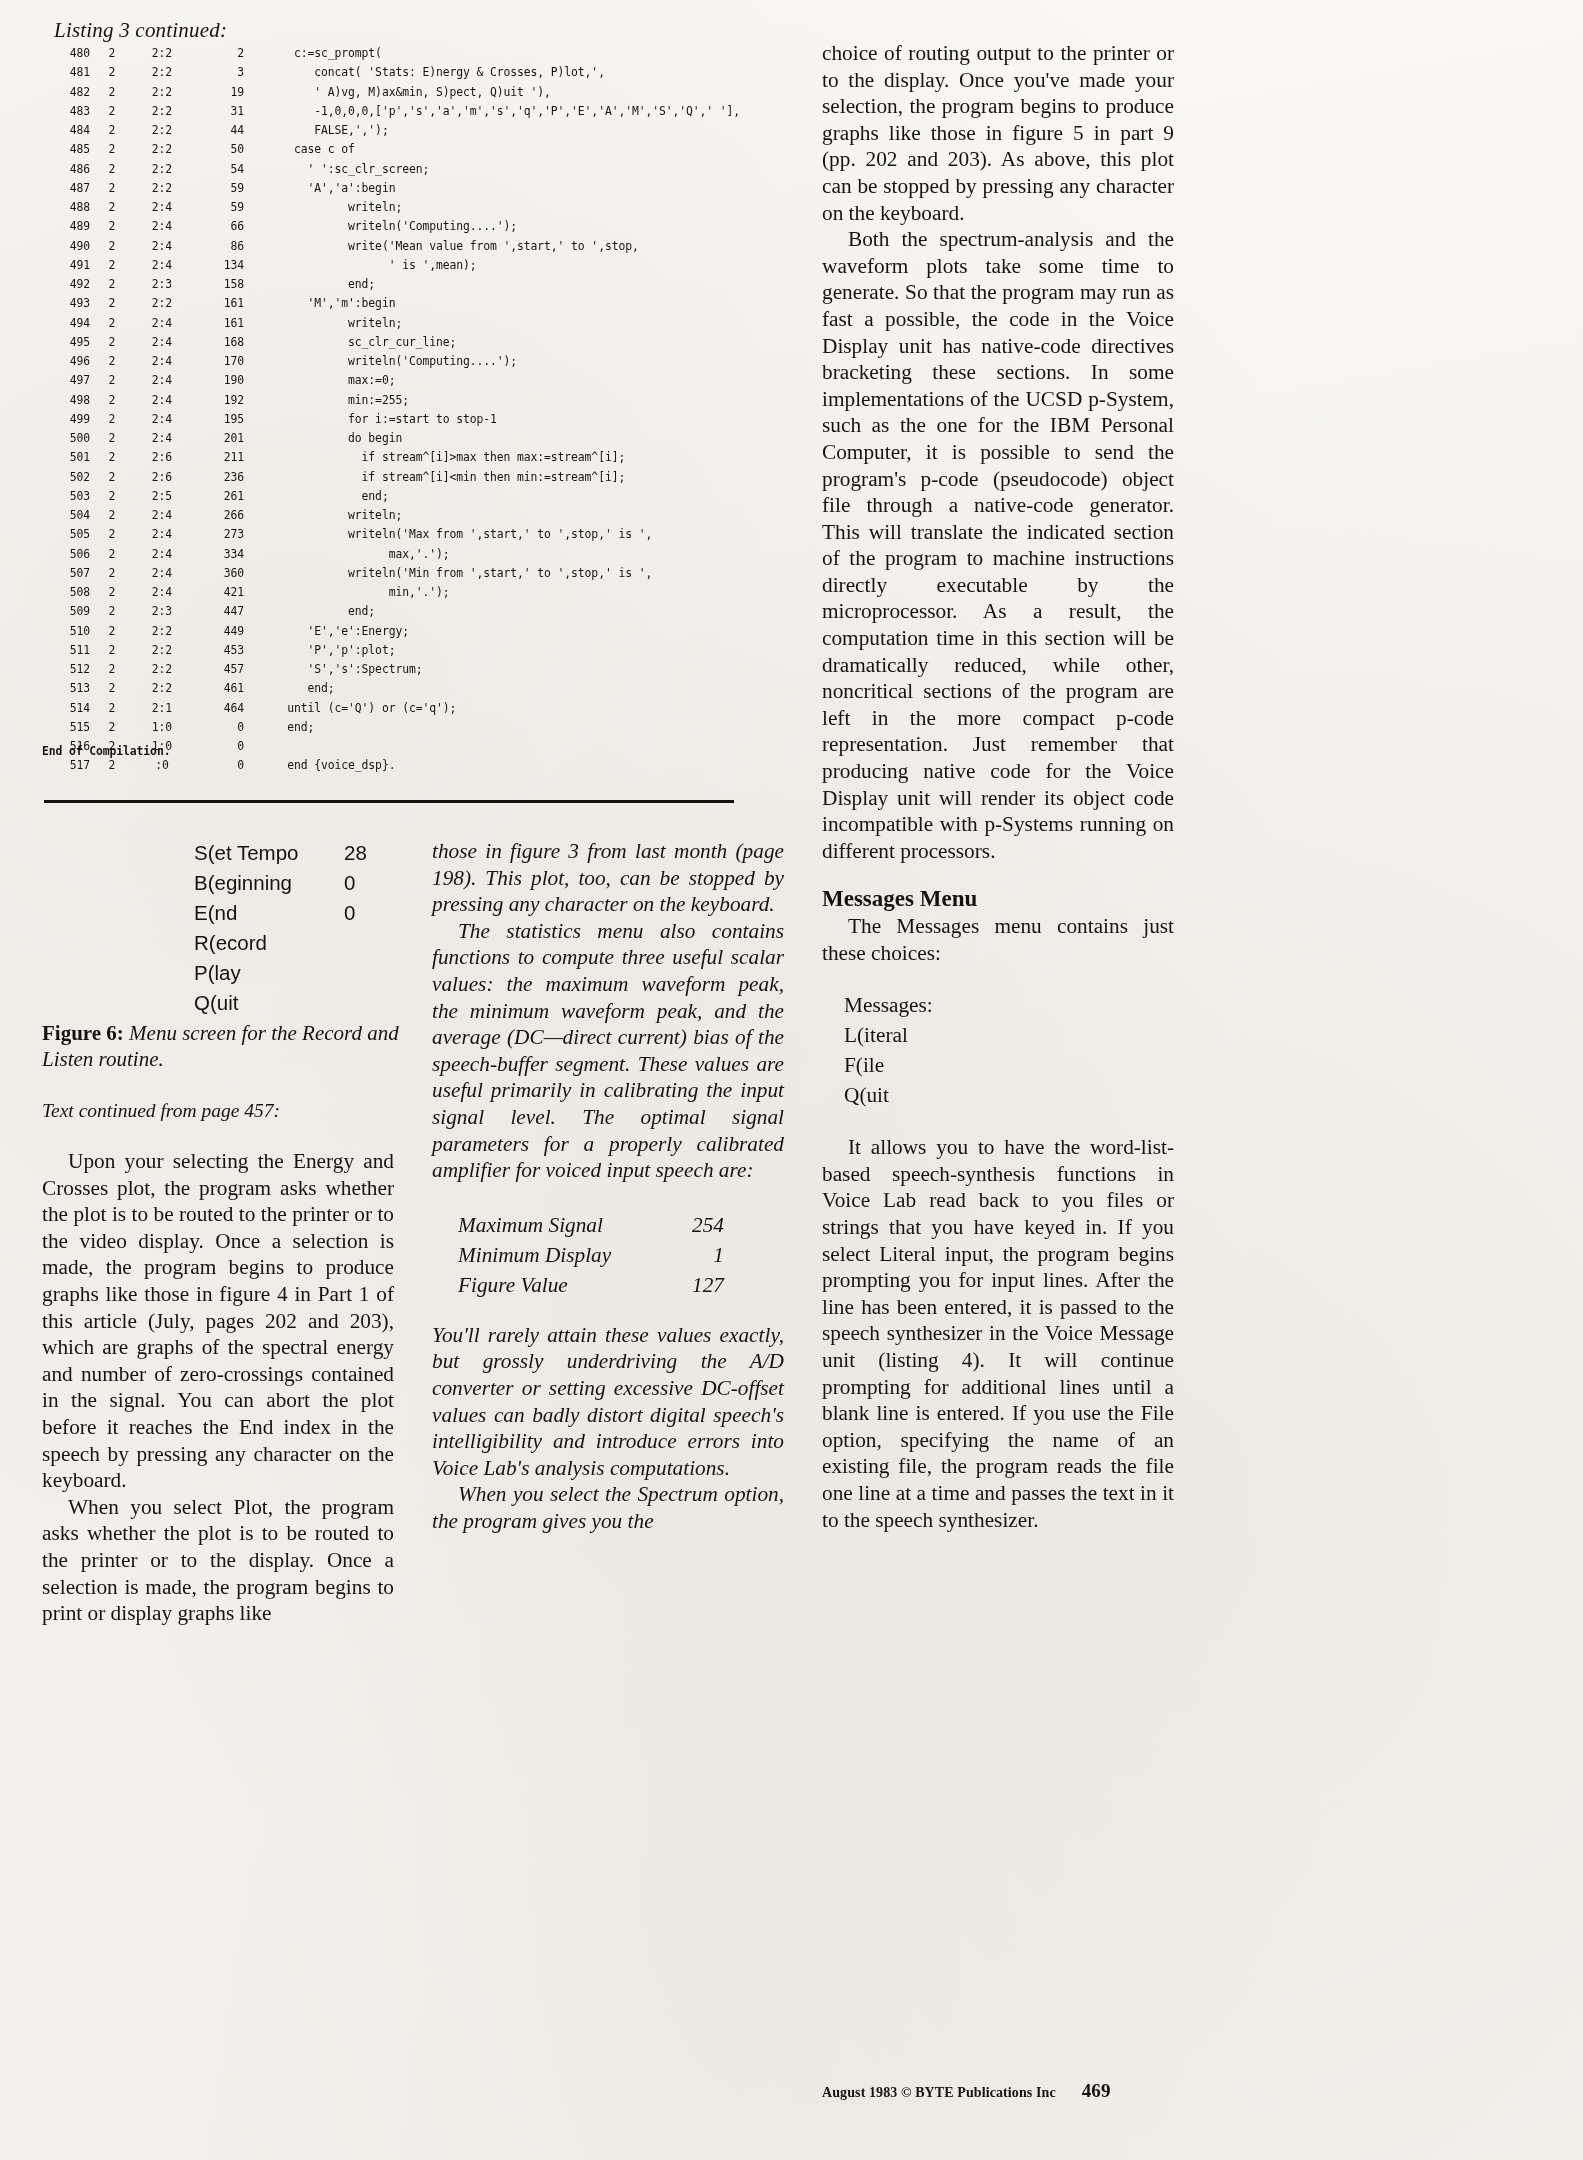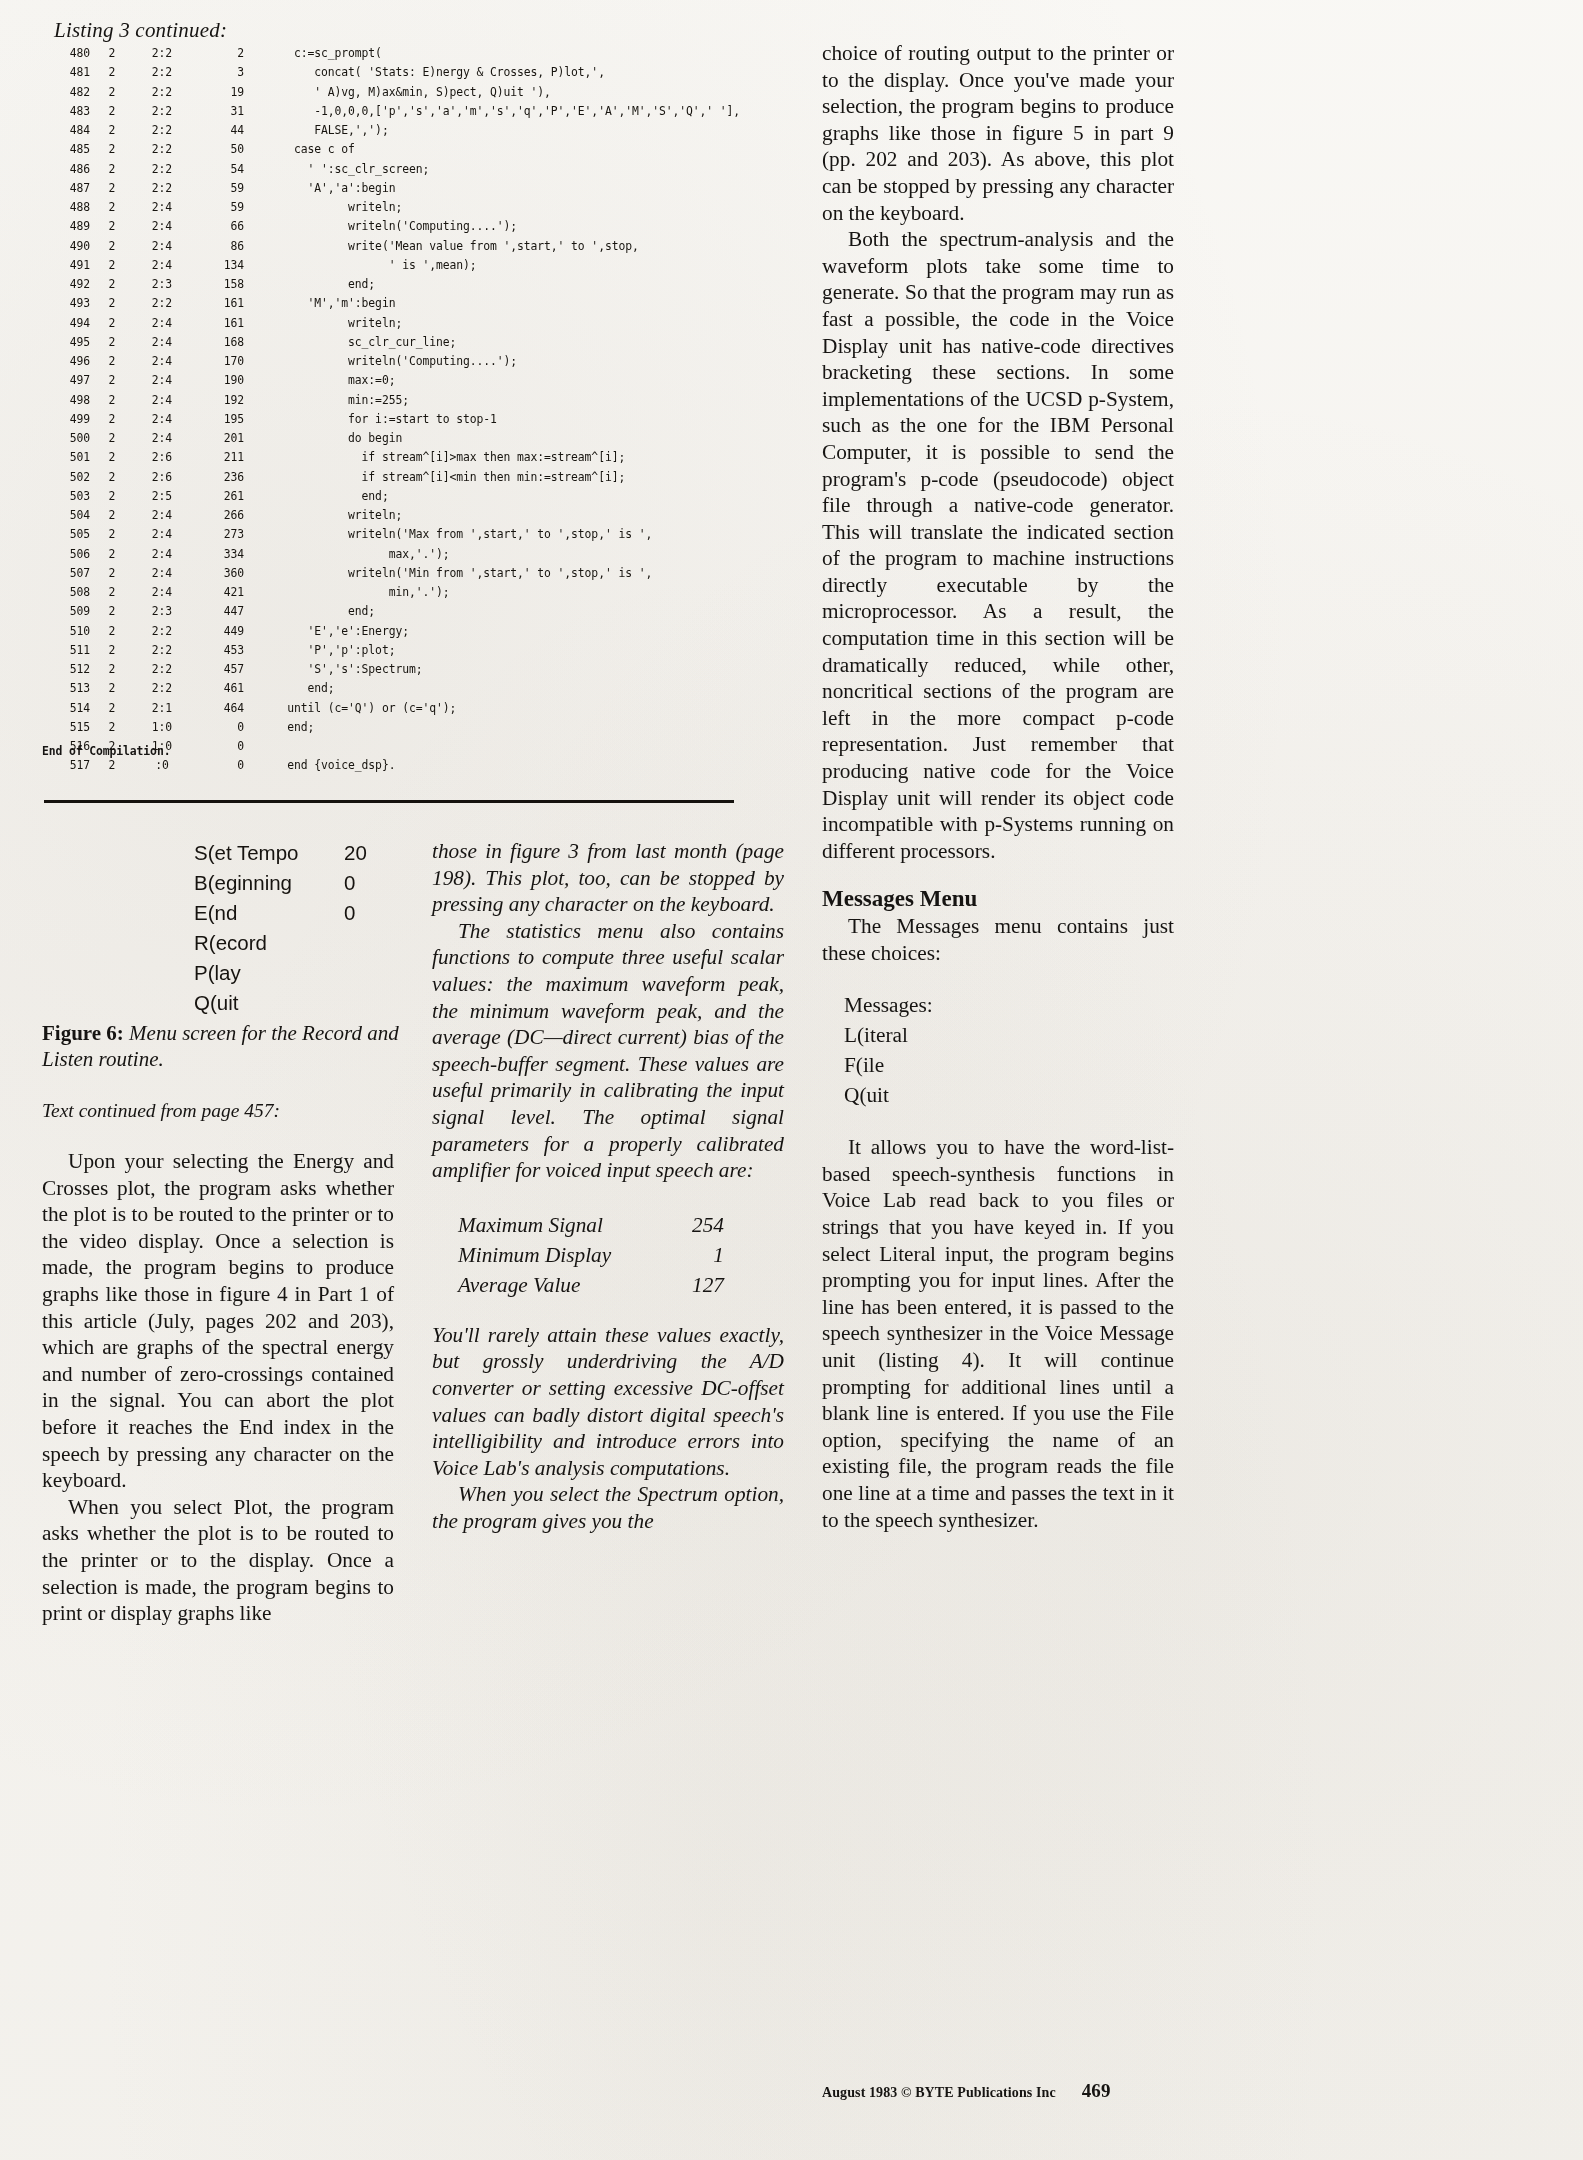--- a/index.html
+++ b/index.html
@@ -182,21 +182,21 @@
 
   <div class="listing-head">Listing 3 continued:</div>
 
   <div class="listing" id="listing-body"><span class="lrow"><span class="c-line">480</span><span class="c-seg">2</span><span class="c-lev">2:2</span><span class="c-off">2</span><span class="c-src">    c:=sc_prompt(</span></span><span class="lrow"><span class="c-line">481</span><span class="c-seg">2</span><span class="c-lev">2:2</span><span class="c-off">3</span><span class="c-src">       concat( 'Stats: E)nergy &amp; Crosses, P)lot,',</span></span><span class="lrow"><span class="c-line">482</span><span class="c-seg">2</span><span class="c-lev">2:2</span><span class="c-off">19</span><span class="c-src">       ' A)vg, M)ax&amp;min, S)pect, Q)uit '),</span></span><span class="lrow"><span class="c-line">483</span><span class="c-seg">2</span><span class="c-lev">2:2</span><span class="c-off">31</span><span class="c-src">       -1,0,0,0,['p','s','a','m','s','q','P','E','A','M','S','Q',' '],</span></span><span class="lrow"><span class="c-line">484</span><span class="c-seg">2</span><span class="c-lev">2:2</span><span class="c-off">44</span><span class="c-src">       FALSE,',');</span></span><span class="lrow"><span class="c-line">485</span><span class="c-seg">2</span><span class="c-lev">2:2</span><span class="c-off">50</span><span class="c-src">    case c of</span></span><span class="lrow"><span class="c-line">486</span><span class="c-seg">2</span><span class="c-lev">2:2</span><span class="c-off">54</span><span class="c-src">      ' ':sc_clr_screen;</span></span><span class="lrow"><span class="c-line">487</span><span class="c-seg">2</span><span class="c-lev">2:2</span><span class="c-off">59</span><span class="c-src">      'A','a':begin</span></span><span class="lrow"><span class="c-line">488</span><span class="c-seg">2</span><span class="c-lev">2:4</span><span class="c-off">59</span><span class="c-src">            writeln;</span></span><span class="lrow"><span class="c-line">489</span><span class="c-seg">2</span><span class="c-lev">2:4</span><span class="c-off">66</span><span class="c-src">            writeln('Computing....');</span></span><span class="lrow"><span class="c-line">490</span><span class="c-seg">2</span><span class="c-lev">2:4</span><span class="c-off">86</span><span class="c-src">            write('Mean value from ',start,' to ',stop,</span></span><span class="lrow"><span class="c-line">491</span><span class="c-seg">2</span><span class="c-lev">2:4</span><span class="c-off">134</span><span class="c-src">                  ' is ',mean);</span></span><span class="lrow"><span class="c-line">492</span><span class="c-seg">2</span><span class="c-lev">2:3</span><span class="c-off">158</span><span class="c-src">            end;</span></span><span class="lrow"><span class="c-line">493</span><span class="c-seg">2</span><span class="c-lev">2:2</span><span class="c-off">161</span><span class="c-src">      'M','m':begin</span></span><span class="lrow"><span class="c-line">494</span><span class="c-seg">2</span><span class="c-lev">2:4</span><span class="c-off">161</span><span class="c-src">            writeln;</span></span><span class="lrow"><span class="c-line">495</span><span class="c-seg">2</span><span class="c-lev">2:4</span><span class="c-off">168</span><span class="c-src">            sc_clr_cur_line;</span></span><span class="lrow"><span class="c-line">496</span><span class="c-seg">2</span><span class="c-lev">2:4</span><span class="c-off">170</span><span class="c-src">            writeln('Computing....');</span></span><span class="lrow"><span class="c-line">497</span><span class="c-seg">2</span><span class="c-lev">2:4</span><span class="c-off">190</span><span class="c-src">            max:=0;</span></span><span class="lrow"><span class="c-line">498</span><span class="c-seg">2</span><span class="c-lev">2:4</span><span class="c-off">192</span><span class="c-src">            min:=255;</span></span><span class="lrow"><span class="c-line">499</span><span class="c-seg">2</span><span class="c-lev">2:4</span><span class="c-off">195</span><span class="c-src">            for i:=start to stop-1</span></span><span class="lrow"><span class="c-line">500</span><span class="c-seg">2</span><span class="c-lev">2:4</span><span class="c-off">201</span><span class="c-src">            do begin</span></span><span class="lrow"><span class="c-line">501</span><span class="c-seg">2</span><span class="c-lev">2:6</span><span class="c-off">211</span><span class="c-src">              if stream^[i]&gt;max then max:=stream^[i];</span></span><span class="lrow"><span class="c-line">502</span><span class="c-seg">2</span><span class="c-lev">2:6</span><span class="c-off">236</span><span class="c-src">              if stream^[i]&lt;min then min:=stream^[i];</span></span><span class="lrow"><span class="c-line">503</span><span class="c-seg">2</span><span class="c-lev">2:5</span><span class="c-off">261</span><span class="c-src">              end;</span></span><span class="lrow"><span class="c-line">504</span><span class="c-seg">2</span><span class="c-lev">2:4</span><span class="c-off">266</span><span class="c-src">            writeln;</span></span><span class="lrow"><span class="c-line">505</span><span class="c-seg">2</span><span class="c-lev">2:4</span><span class="c-off">273</span><span class="c-src">            writeln('Max from ',start,' to ',stop,' is ',</span></span><span class="lrow"><span class="c-line">506</span><span class="c-seg">2</span><span class="c-lev">2:4</span><span class="c-off">334</span><span class="c-src">                  max,'.');</span></span><span class="lrow"><span class="c-line">507</span><span class="c-seg">2</span><span class="c-lev">2:4</span><span class="c-off">360</span><span class="c-src">            writeln('Min from ',start,' to ',stop,' is ',</span></span><span class="lrow"><span class="c-line">508</span><span class="c-seg">2</span><span class="c-lev">2:4</span><span class="c-off">421</span><span class="c-src">                  min,'.');</span></span><span class="lrow"><span class="c-line">509</span><span class="c-seg">2</span><span class="c-lev">2:3</span><span class="c-off">447</span><span class="c-src">            end;</span></span><span class="lrow"><span class="c-line">510</span><span class="c-seg">2</span><span class="c-lev">2:2</span><span class="c-off">449</span><span class="c-src">      'E','e':Energy;</span></span><span class="lrow"><span class="c-line">511</span><span class="c-seg">2</span><span class="c-lev">2:2</span><span class="c-off">453</span><span class="c-src">      'P','p':plot;</span></span><span class="lrow"><span class="c-line">512</span><span class="c-seg">2</span><span class="c-lev">2:2</span><span class="c-off">457</span><span class="c-src">      'S','s':Spectrum;</span></span><span class="lrow"><span class="c-line">513</span><span class="c-seg">2</span><span class="c-lev">2:2</span><span class="c-off">461</span><span class="c-src">      end;</span></span><span class="lrow"><span class="c-line">514</span><span class="c-seg">2</span><span class="c-lev">2:1</span><span class="c-off">464</span><span class="c-src">   until (c='Q') or (c='q');</span></span><span class="lrow"><span class="c-line">515</span><span class="c-seg">2</span><span class="c-lev">1:0</span><span class="c-off">0</span><span class="c-src">   end;</span></span><span class="lrow"><span class="c-line">516</span><span class="c-seg">2</span><span class="c-lev">1:0</span><span class="c-off">0</span><span class="c-src"></span></span><span class="lrow"><span class="c-line">517</span><span class="c-seg">2</span><span class="c-lev">:0</span><span class="c-off">0</span><span class="c-src">   end {voice_dsp}.</span></span></div>
 
   <div class="end-compile">End of Compilation.</div>
 
   <div class="fig-rule"></div>
 
   <div class="menu-screen" id="menu-screen">
-      <span class="mrow"><span class="mlabel">S(et Tempo</span><span class="mval">20</span></span>
+      <span class="mrow"><span class="mlabel">S(et Tempo</span><span class="mval">28</span></span>
       <span class="mrow"><span class="mlabel">B(eginning</span><span class="mval">0</span></span>
       <span class="mrow"><span class="mlabel">E(nd</span><span class="mval">0</span></span>
       <span class="mrow"><span class="mlabel">R(ecord</span><span class="mval"></span></span>
       <span class="mrow"><span class="mlabel">P(lay</span><span class="mval"></span></span>
       <span class="mrow"><span class="mlabel">Q(uit</span><span class="mval"></span></span>
     </div>
 
   <div class="fig-caption">
     <b>Figure 6:</b><span> Menu screen for the Record and Listen routine.</span>
   </div>
@@ -207,21 +207,21 @@
       <p>Upon your selecting the Energy and Crosses plot, the program asks whether the plot is to be routed to the printer or to the video display. Once a selection is made, the program begins to produce graphs like those in figure 4 in Part 1 of this article (July, pages 202 and 203), which are graphs of the spectral energy and number of zero-crossings contained in the signal. You can abort the plot before it reaches the End index in the speech by pressing any character on the keyboard.</p>
       <p>When you select Plot, the program asks whether the plot is to be routed to the printer or to the display. Once a selection is made, the program begins to print or display graphs like</p>
     </div>
 
   <div class="col" id="col-mid">
       <p class="noindent">those in figure 3 from last month (page 198). This plot, too, can be stopped by pressing any character on the keyboard.</p>
       <p>The statistics menu also contains functions to compute three useful scalar values: the maximum waveform peak, the minimum waveform peak, and the average (DC—direct current) bias of the speech-buffer segment. These values are useful primarily in calibrating the input signal level. The optimal signal parameters for a properly calibrated amplifier for voiced input speech are:</p>
       <div class="val-table">
         <span class="vrow"><span class="vlabel">Maximum Signal</span><span class="vnum">254</span></span>
         <span class="vrow"><span class="vlabel">Minimum Display</span><span class="vnum">1</span></span>
-        <span class="vrow"><span class="vlabel">Average Value</span><span class="vnum">127</span></span>
+        <span class="vrow"><span class="vlabel">Figure Value</span><span class="vnum">127</span></span>
       </div>
       <p class="noindent">You'll rarely attain these values exactly, but grossly underdriving the A/D converter or setting excessive DC-offset values can badly distort digital speech's intelligibility and introduce errors into Voice Lab's analysis computations.</p>
       <p>When you select the Spectrum option, the program gives you the</p>
     </div>
 
   <div class="col" id="col-right">
       <p class="noindent">choice of routing output to the printer or to the display. Once you've made your selection, the program begins to produce graphs like those in figure 5 in part 9 (pp. 202 and 203). As above, this plot can be stopped by pressing any character on the keyboard.</p>
       <p>Both the spectrum-analysis and the waveform plots take some time to generate. So that the program may run as fast a possible, the code in the Voice Display unit has native-code directives bracketing these sections. In some implementations of the UCSD p-System, such as the one for the IBM Personal Computer, it is possible to send the program's p-code (pseudocode) object file through a native-code generator. This will translate the indicated section of the program to machine instructions directly executable by the microprocessor. As a result, the computation time in this section will be dramatically reduced, while other, noncritical sections of the program are left in the more compact p-code representation. Just remember that producing native code for the Voice Display unit will render its object code incompatible with p-Systems running on different processors.</p>
       <h3>Messages Menu</h3>
       <p>The Messages menu contains just these choices:</p>

